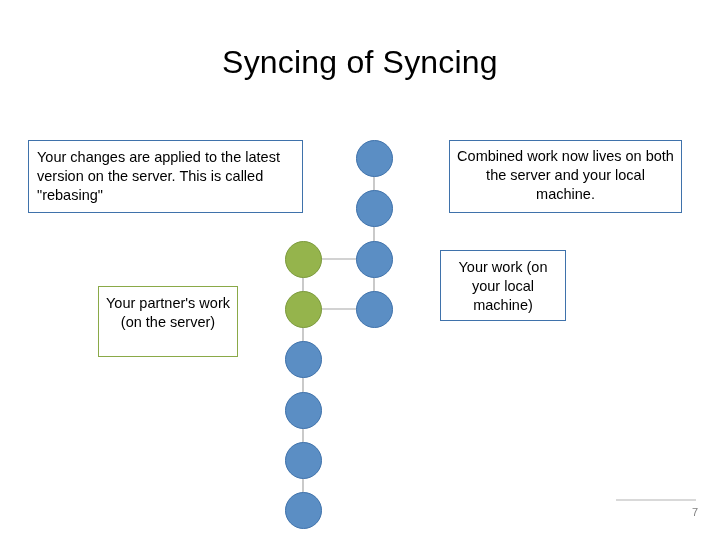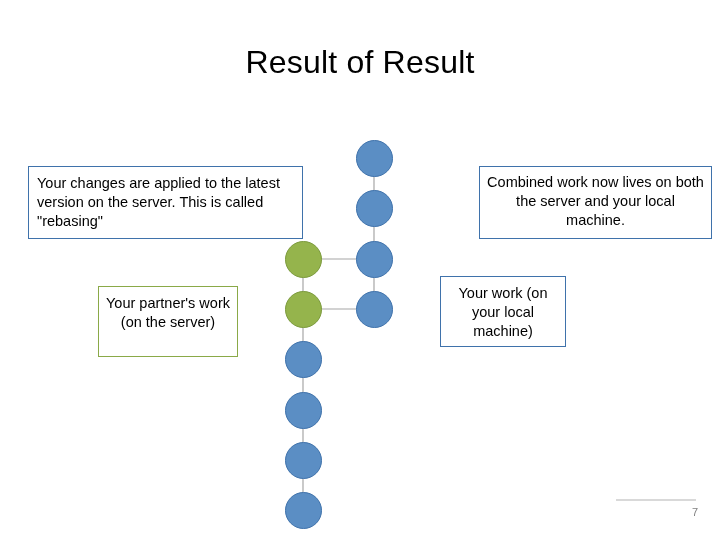--- a/index.html
+++ b/index.html
@@ -35,36 +35,35 @@
   .callout {
     position: absolute;
     box-sizing: border-box;
     background: #ffffff;
     font-size: 14.5px;
     color: #000000;
     line-height: 1.32;
   }
   .callout.blue {
     border: 1.5px solid #3f72ab;
-    margin-top: 26px;
   }
   .callout.green {
     border: 1.5px solid #8aa948;
     margin-top: 36px;
   }
   #callout-rebasing {
     left: 28px;
     top: 140px;
     width: 275px;
     height: 73px;
     padding: 7px 8px 0 8px;
     text-align: left;
   }
   #callout-combined {
-    left: 479px;
+    left: 449px;
     top: 140px;
     width: 233px;
     height: 73px;
     padding: 6px 6px 0 6px;
     text-align: center;
   }
   #callout-partner {
     left: 98px;
     top: 250px;
     width: 140px;
@@ -117,21 +116,21 @@
     width: 80px;
     height: 2px;
     background: #d9d9d9;
   }
 </style>
 </head>
 <body>
 
 <div id="slide">
 
-  <div id="title">Result of Result</div>
+  <div id="title">Syncing of Syncing</div>
 
   <svg id="graph-svg" viewBox="0 0 720 540">
     <line x1="374" y1="158" x2="374" y2="208" stroke="#a6a6a6" stroke-width="1.2"></line>
     <line x1="374" y1="208" x2="374" y2="259" stroke="#a6a6a6" stroke-width="1.2"></line>
     <line x1="374" y1="259" x2="374" y2="309" stroke="#a6a6a6" stroke-width="1.2"></line>
     <line x1="374" y1="309" x2="303" y2="309" stroke="#a6a6a6" stroke-width="1.2"></line>
     <line x1="303" y1="309" x2="303" y2="359" stroke="#a6a6a6" stroke-width="1.2"></line>
     <line x1="303" y1="359" x2="303" y2="410" stroke="#a6a6a6" stroke-width="1.2"></line>
     <line x1="303" y1="410" x2="303" y2="460" stroke="#a6a6a6" stroke-width="1.2"></line>
     <line x1="303" y1="460" x2="303" y2="510" stroke="#a6a6a6" stroke-width="1.2"></line>

